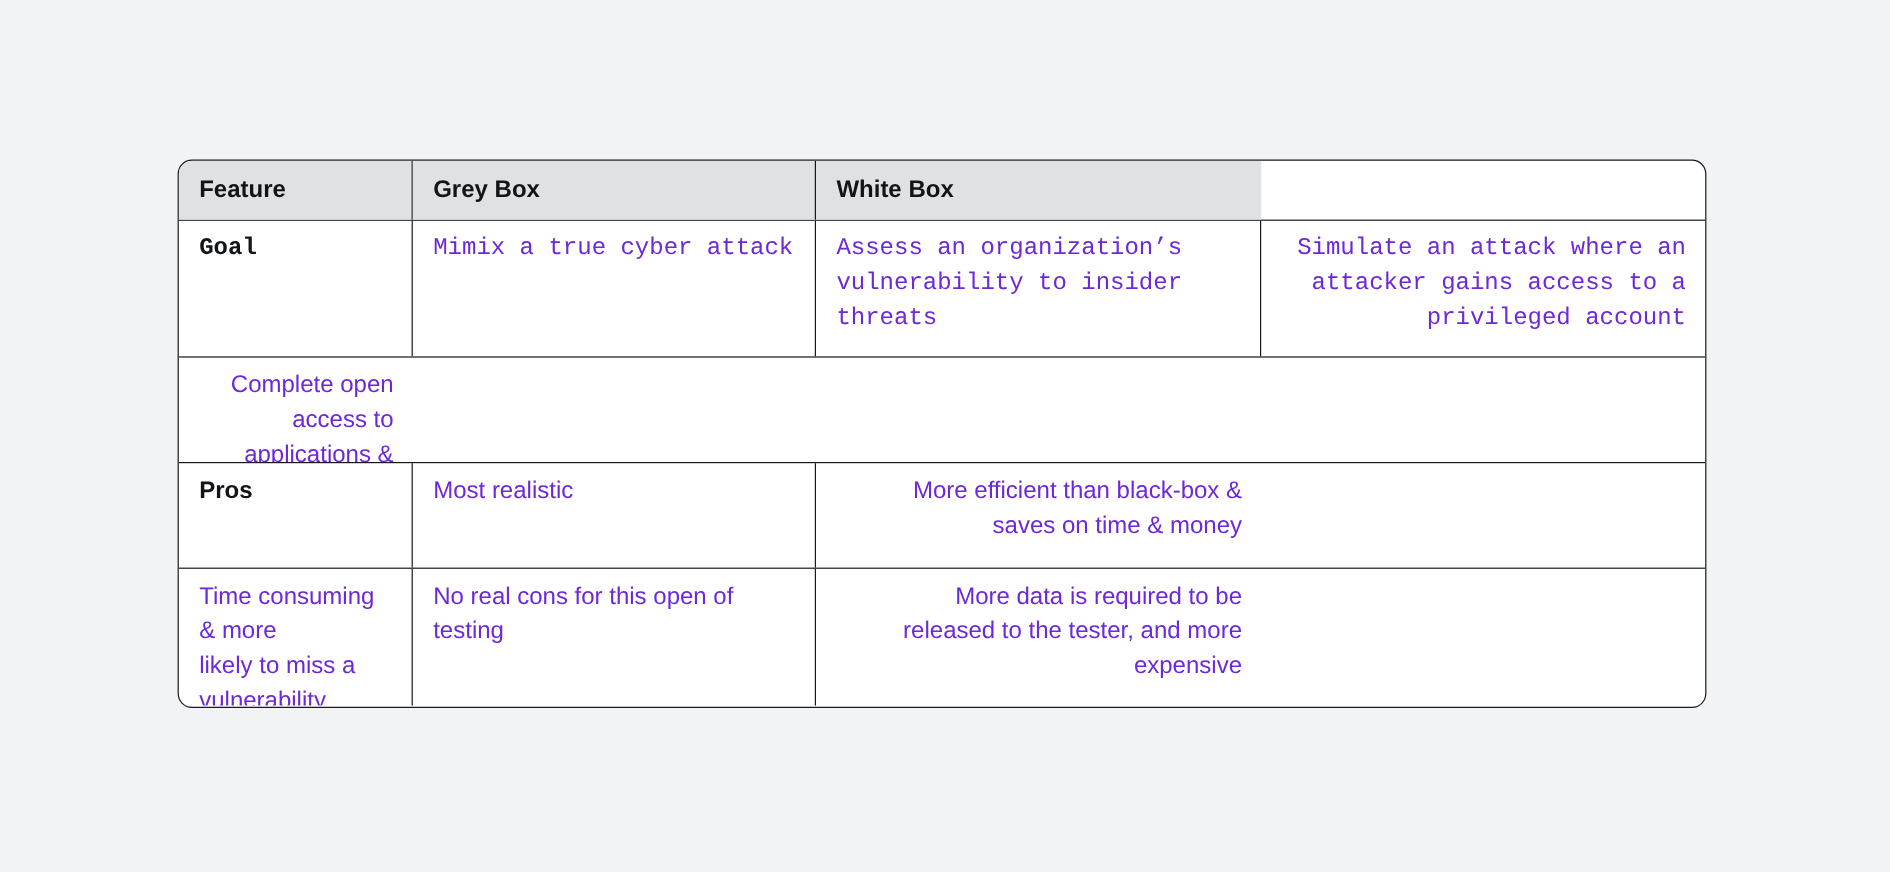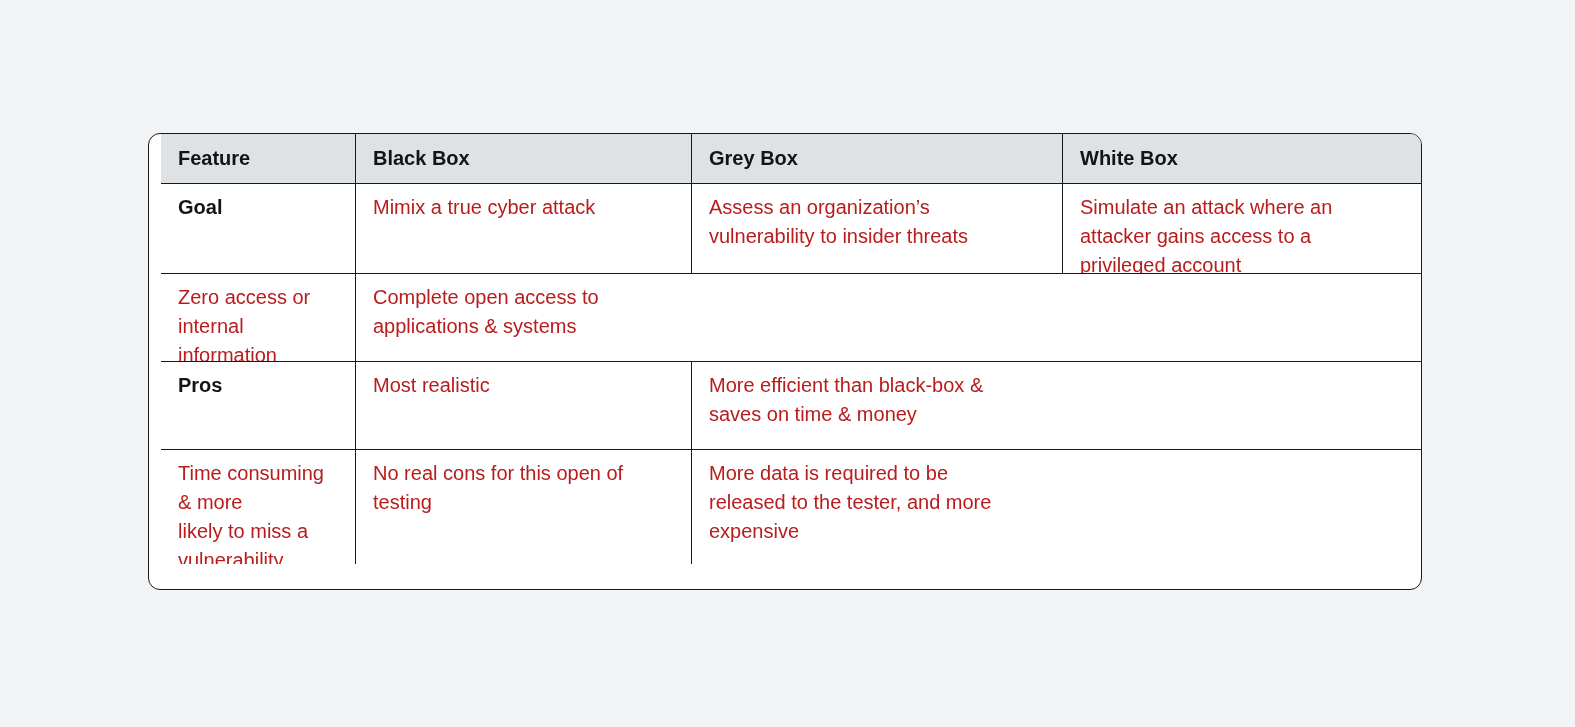--- a/index.html
+++ b/index.html
@@ -14,42 +14,41 @@
     width: 1575px; height: 727px;
   }
   .table-card {
     position: absolute;
     left: 148px; top: 133px;
     width: 1274px; height: 457px;
     background: #ffffff;
     border: 1.5px solid #17191c;
     border-radius: 12px;
     overflow: hidden;
-    padding-left: 12px;
   }
   .t-row {
     display: grid;
     grid-template-columns: 195px 336px 371px 1fr;
   }
   .t-row.header  { height: 50px; }
-  .t-row.r-goal  { height: 90px; }
+  .t-row.r-goal  { height: 114px; font-family: Liberation Mono, monospace; }
   .t-row.r-access{ height: 88px; }
   .t-row.r-pros  { height: 88px; }
   .t-row.r-cons  { height: 114px; }
   .t-row:not(:last-child) { border-bottom: 1.5px solid #17191c; }
   .cell {
     border-right: 1.5px solid #17191c;
     padding: 9px 16px 0 17px;
     font-size: 20px;
     line-height: 29px;
-    color: #b91c1c;
+    color: #6d28d9;
     white-space: pre-line;
     overflow: hidden;
   }
-  .cell:last-child { border-right: none; }
+  .cell:last-child { border-right: none; text-align: right; }
   .header .cell {
     background: #dee2e4;
     display: flex;
     align-items: center;
     padding-top: 0;
     font-weight: 700;
     color: #121418;
     white-space: normal;
   }
   .cell.feature {
@@ -58,38 +57,35 @@
   }
 </style>
 </head>
 <body>
 
 <div class="canvas">
   <div class="table-card">
 
     <div class="t-row header">
       <div class="cell">Feature</div>
-      <div class="cell">Black Box</div>
       <div class="cell">Grey Box</div>
       <div class="cell">White Box</div>
     </div>
 
     <div class="t-row r-goal">
       <div class="cell feature">Goal</div>
       <div class="cell">Mimix a true cyber attack</div>
       <div class="cell">Assess an organization’s
 vulnerability to insider threats</div>
       <div class="cell">Simulate an attack where an
 attacker gains access to a
 privileged account</div>
     </div>
 
     <div class="t-row r-access">
-      <div class="cell">Zero access or internal
-information</div>
       <div class="cell">Complete open access to
 applications &amp; systems</div>
     </div>
 
     <div class="t-row r-pros">
       <div class="cell feature">Pros</div>
       <div class="cell">Most realistic</div>
       <div class="cell">More efficient than black-box &amp;
 saves on time &amp; money</div>
     </div>

